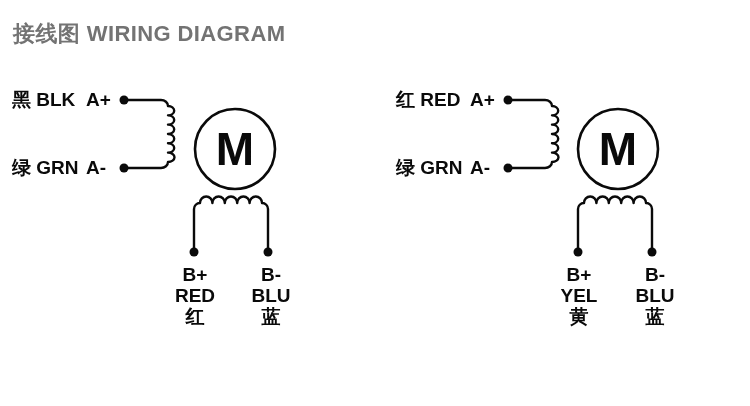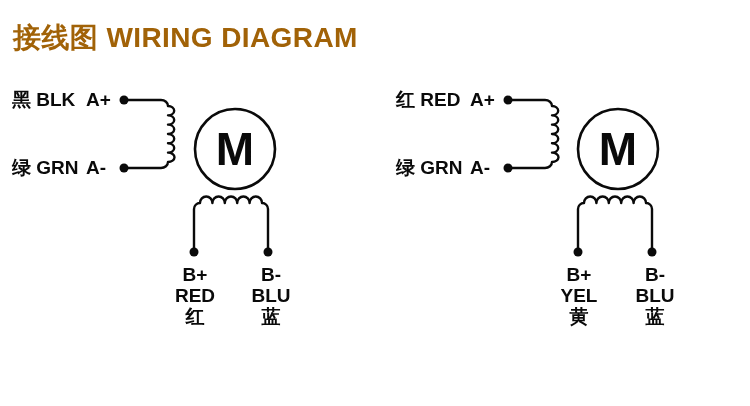--- a/index.html
+++ b/index.html
@@ -7,24 +7,24 @@
     width: 750px; height: 406px;
     background: #ffffff;
     position: relative;
     overflow: hidden;
     font-family: "Liberation Sans", "DejaVu Sans", sans-serif;
   }
   .stage { position: absolute; inset: 0; width: 750px; height: 406px; }
   .page-title {
     position: absolute;
     left: 13px; top: 19px;
-    font-size: 28px;
+    font-size: 22px;
     font-weight: 700;
     letter-spacing: 0.4px;
-    color: #a16207;
+    color: #737373;
     white-space: nowrap;
   }
   svg.diagram-canvas { position: absolute; left: 0; top: 0; }
   .wire { fill: none; stroke: #0a0a0a; stroke-width: 2.4; stroke-linejoin: round; }
   .motor-ring { fill: #ffffff; stroke: #0a0a0a; stroke-width: 2.6; }
   .dot { fill: #0a0a0a; stroke: none; }
   .lbl {
     font-family: "Liberation Sans", "DejaVu Sans", sans-serif;
     font-size: 19px; font-weight: 700; fill: #0a0a0a;
   }

